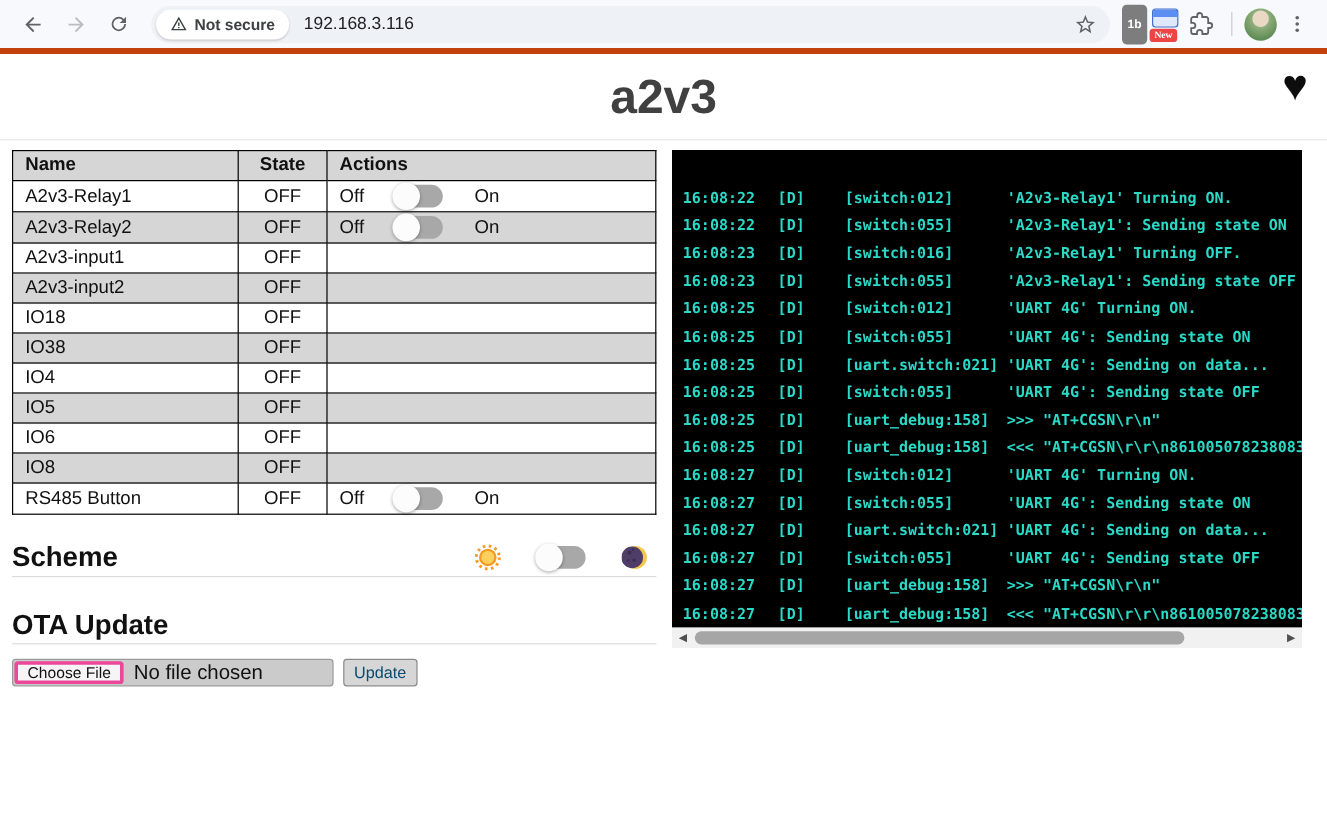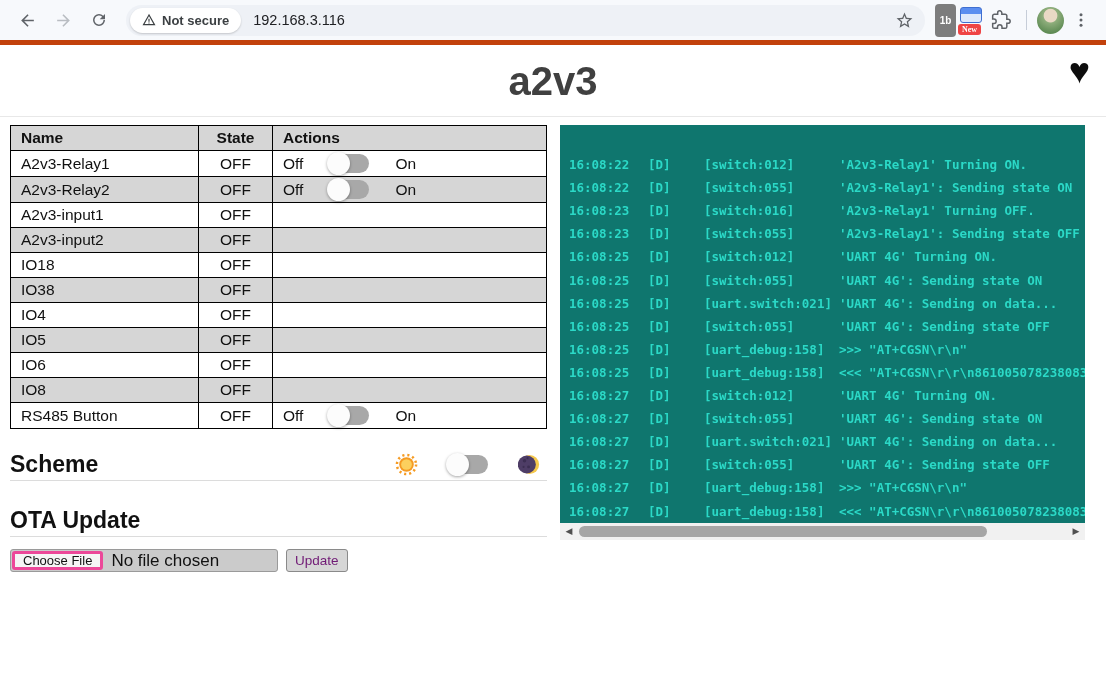--- a/index.html
+++ b/index.html
@@ -46,24 +46,24 @@
 
   
   .sechead{display:flex;align-items:center;justify-content:space-between;margin-top:22px;}
   .sechead h2, .left h2{font-size:23px;font-weight:bold;color:#111;}
   .scheme-controls{display:flex;align-items:center;gap:30px;padding-right:6px;}
   h2.ota{margin-top:26px;}
   .ota-row{display:flex;align-items:center;gap:8px;margin-top:12px;}
   .filebox{width:268px;height:23px;background:#cbcbcb;border:1px solid #9a9a9a;border-radius:3px;display:flex;align-items:center;gap:8px;padding:0 1px;cursor:pointer;}
   .filebtn{height:19px;background:#f5f5f5;border:3px solid #ec4899;border-radius:3px;font-size:13px;color:#111;display:flex;align-items:center;padding:0 8px;white-space:nowrap;}
   .filestatus{font-size:17px;color:#111;white-space:nowrap;}
-  .updatebtn{height:23px;background:#d6d6d6;border:1px solid #8a8a8a;border-radius:3px;font-size:13.5px;color:#701a75;padding:0 8px;cursor:pointer;font-family:"Liberation Sans",sans-serif;}
-
-  
-  .console{width:525px;height:398px;background:#0f766e;padding:5px 0 0 9px;font-family:"DejaVu Sans Mono",monospace;font-weight:bold;font-size:12.5px;overflow:hidden;}
+  .updatebtn{height:23px;background:#d6d6d6;border:1px solid #8a8a8a;border-radius:3px;font-size:13.5px;color:#0c4a6e;padding:0 8px;cursor:pointer;font-family:"Liberation Sans",sans-serif;}
+
+  
+  .console{width:525px;height:398px;background:#000000;padding:5px 0 0 9px;font-family:"DejaVu Sans Mono",monospace;font-weight:bold;font-size:12.5px;overflow:hidden;}
   .crow{height:23.1px;line-height:23.1px;white-space:pre;overflow:hidden;color:#2bd9c7;}
   .crow.chead{color:#ffffff;}
   .c-time{display:inline-block;width:79px;}
   .c-level{display:inline-block;width:56px;}
   .c-tag{display:inline-block;width:135px;}
   .c-msg{white-space:pre;}
   .scrollstrip{width:525px;height:17px;background:#f1f1f1;display:flex;align-items:center;padding:0 3px;}
   .sarrow{font-size:9px;color:#505050;width:12px;text-align:center;cursor:pointer;line-height:1;}
   .thumb{height:11px;width:408px;background:#a6a6a6;border-radius:6px;margin-left:4px;cursor:pointer;}
   .sspacer{flex:1;}

